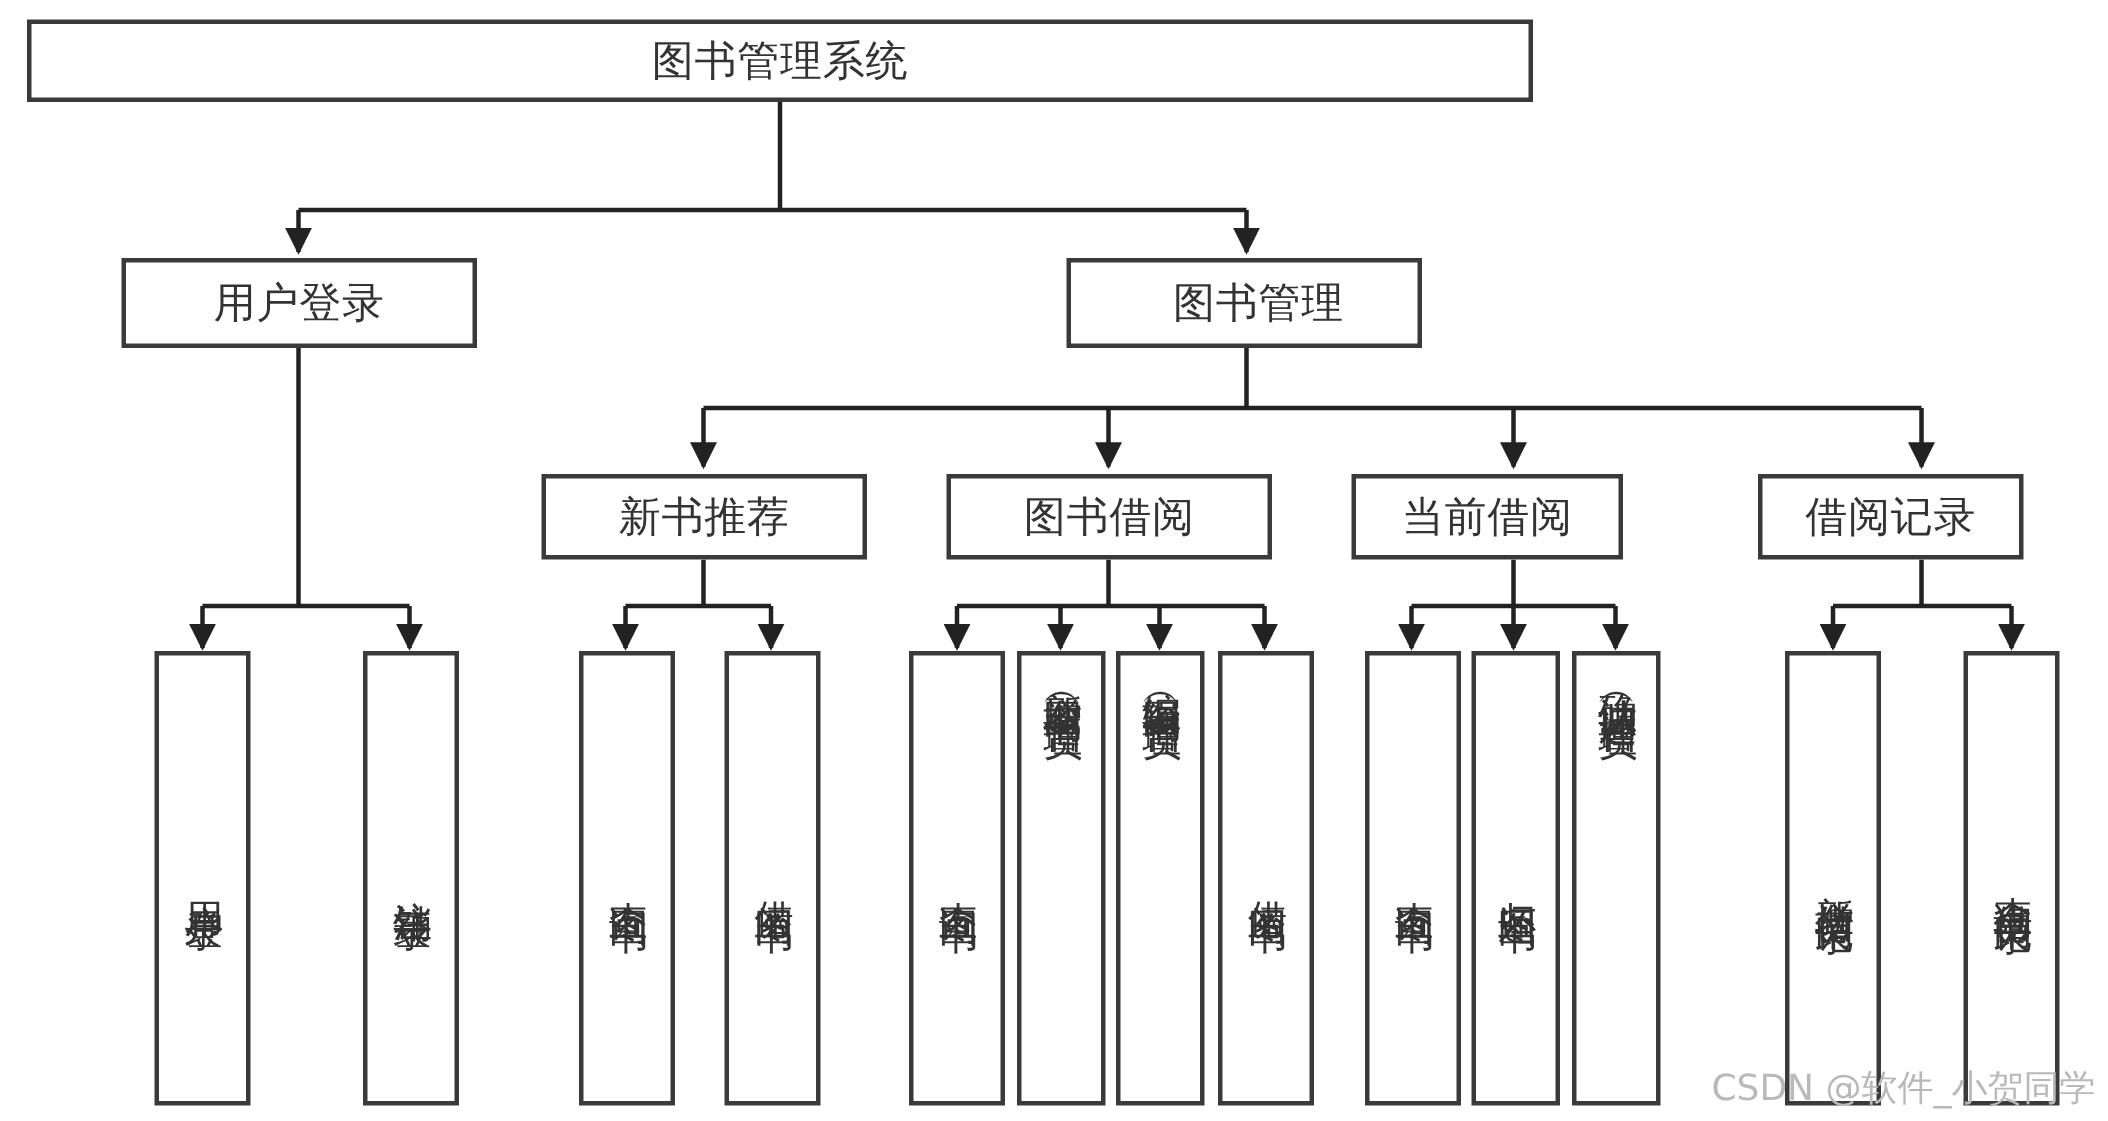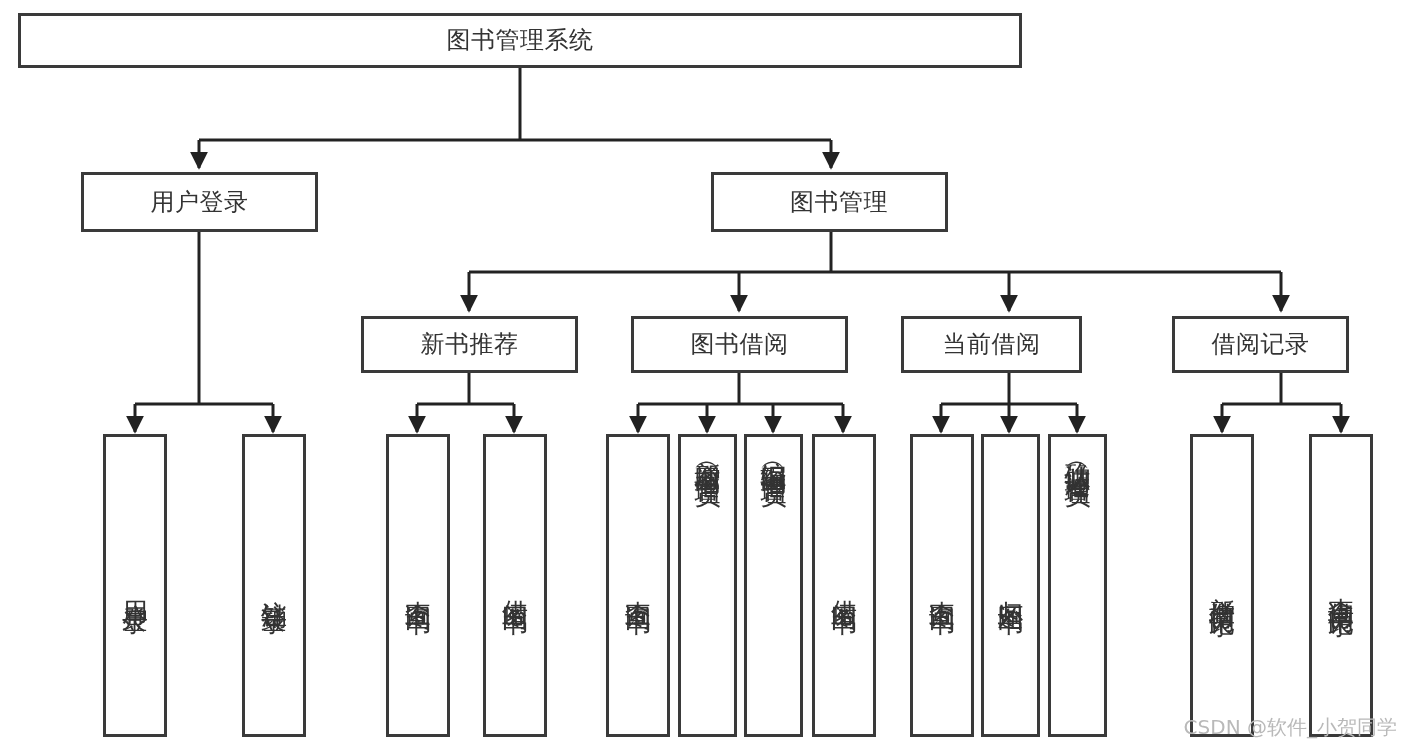--- a/index.html
+++ b/index.html
@@ -37,21 +37,21 @@
     color: #333333;
   }
   .node .label {
     display: block;
     text-align: center;
     line-height: 1.18;
     letter-spacing: 0.5px;
   }
   .node.horiz .label {
     writing-mode: horizontal-tb;
-    font-size: 24px;
+    font-size: 28px;
   }
   .node.vert {
     align-items: flex-start;
     justify-content: center;
     padding-top: 4px;
   }
   .node.vert .label {
     writing-mode: vertical-rl;
     text-orientation: upright;
     font-size: 26px;
@@ -60,21 +60,21 @@
     white-space: nowrap;
   }
   .node.vert.midpos {
     align-items: center;
     padding-top: 0;
   }
   #watermark {
     position: absolute;
     right: 8px;
     bottom: 6px;
-    font-size: 20px;
+    font-size: 24px;
     color: #b9b9b9;
     white-space: nowrap;
     font-family: "DejaVu Sans", "Liberation Sans", sans-serif;
   }
 </style>
 </head>
 <body>
 
 <div id="canvas">
 

